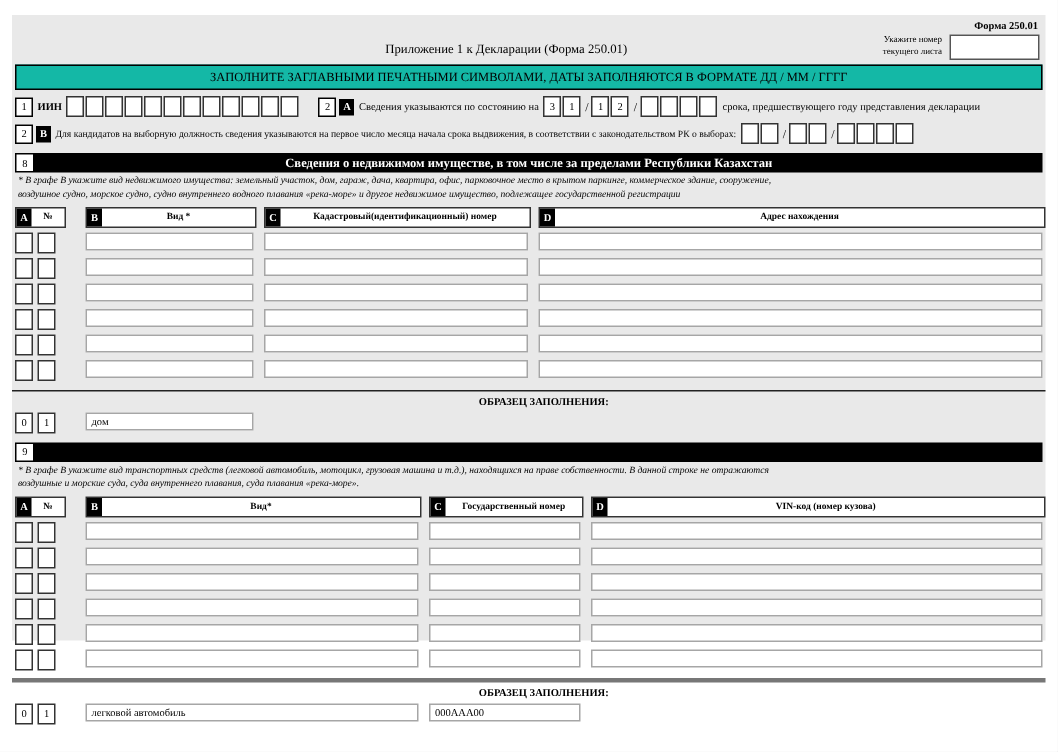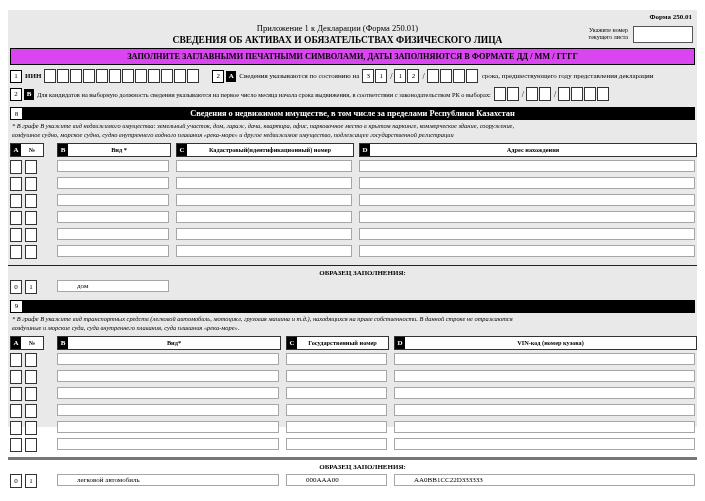--- a/index.html
+++ b/index.html
@@ -10,22 +10,22 @@
   
   .form-no{text-align:right;font-weight:bold;font-size:7px;padding:3px 5px 0 0;}
   .hdr{display:flex;align-items:center;padding:0 4px;}
   .hdr-center{flex:1;text-align:center;padding-left:120px;}
   .hdr-line1{font-size:8.5px;margin-top:2px;}
   .hdr-line2{font-size:9.5px;font-weight:bold;margin-top:2px;}
   .hdr-right{width:150px;display:flex;align-items:center;justify-content:flex-end;gap:5px;margin-top:2px;}
   .sheet-label{font-size:6px;text-align:right;line-height:1.25;width:60px;}
   .sheet-box{width:58px;height:15px;background:#fff;border:1px solid #555;}
 
-  .instruction{margin:3px 2px 0 2px;border:1px solid #000;background:#d946ef;height:15px;
-    display:flex;align-items:center;justify-content:center;font-weight:bold;font-size:8.3px;}
+  .instruction{margin:3px 2px 0 2px;border:1px solid #000;background:#14b8a6;height:15px;
+    display:flex;align-items:center;justify-content:center;font-weight:normal;font-size:8.3px;}
 
   
   .numbox{width:10px;height:11px;border:1px solid #000;background:#fff;display:inline-flex;
     align-items:center;justify-content:center;font-size:7px;flex:none;}
   .letterbox{width:10px;height:11px;background:#000;color:#fff;font-weight:bold;display:inline-flex;
     align-items:center;justify-content:center;font-size:7px;flex:none;}
   .cell{width:10px;height:12px;border:1px solid #333;background:#fff;display:inline-flex;
     align-items:center;justify-content:center;font-size:7px;margin-right:1px;flex:none;}
   .slash{font-size:8px;margin:0 2px;flex:none;}
 
@@ -47,37 +47,36 @@
   .s8 .col-b{width:112px;margin-right:7px;flex:none;}
   .s8 .col-c{width:176px;margin-right:7px;flex:none;}
   .s9 .col-b{width:222px;margin-right:7px;flex:none;}
   .s9 .col-c{width:101px;margin-right:7px;flex:none;}
   .col-d{flex:1;}
   .hcell{border:1px solid #333;background:#fff;height:12px;display:flex;align-items:center;width:100%;}
   .hcell .hlabel{flex:1;text-align:center;font-weight:bold;font-size:6.3px;}
   .hcell .letterbox{height:12px;}
   .acell{display:flex;gap:2px;width:100%;}
   .field{height:12px;background:#fff;border:1px solid #a6a6a6;width:100%;box-sizing:border-box;
-    font-size:7px;line-height:11px;padding-left:19px;white-space:nowrap;overflow:hidden;}
+    font-size:7px;line-height:11px;padding-left:3px;white-space:nowrap;overflow:hidden;}
   .sep8{border-top:1.5px solid #222;margin:6px 0 0 0;}
   .sep9{border-top:3px solid #777;margin:5px 0 0 0;}
   .sample-hdr{text-align:center;font-weight:bold;font-size:7px;margin-top:3px;padding-left:20px;}
 </style>
 </head>
 <body>
 
 <div class="page">
   <div class="form">
 
     <div class="form-no">Форма 250.01</div>
 
     <div class="hdr">
       <div class="hdr-center">
         <div class="hdr-line1">Приложение 1 к Декларации (Форма 250.01)</div>
-        <div class="hdr-line2">СВЕДЕНИЯ ОБ АКТИВАХ И ОБЯЗАТЕЛЬСТВАХ ФИЗИЧЕСКОГО ЛИЦА</div>
       </div>
       <div class="hdr-right">
         <div class="sheet-label">Укажите номер текущего листа</div>
         <div class="sheet-box"></div>
       </div>
     </div>
 
     <div class="instruction">ЗАПОЛНИТЕ ЗАГЛАВНЫМИ ПЕЧАТНЫМИ СИМВОЛАМИ, ДАТЫ ЗАПОЛНЯЮТСЯ В ФОРМАТЕ ДД / ММ / ГГГГ</div>
 
     <div class="frow">
@@ -429,20 +428,17 @@
           <span class="cell">0</span>
           <span class="cell">1</span>
         </div>
           </div>
         <div class="col-b">
             <div class="field">легковой автомобиль</div>
           </div>
         <div class="col-c">
             <div class="field">000AAA00</div>
           </div>
-        <div class="col-d">
-            <div class="field">AA0BB1CC22D333333</div>
-          </div>
       </div>
     </div>
 
   </div>
 </div>
 
 </body></html>

